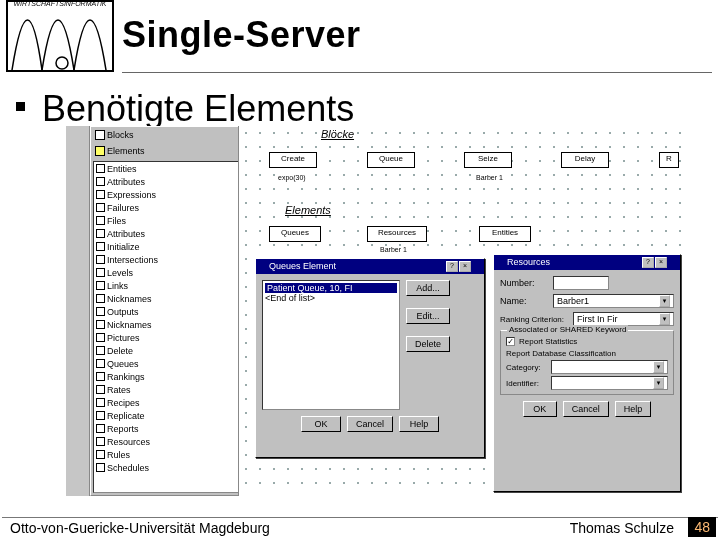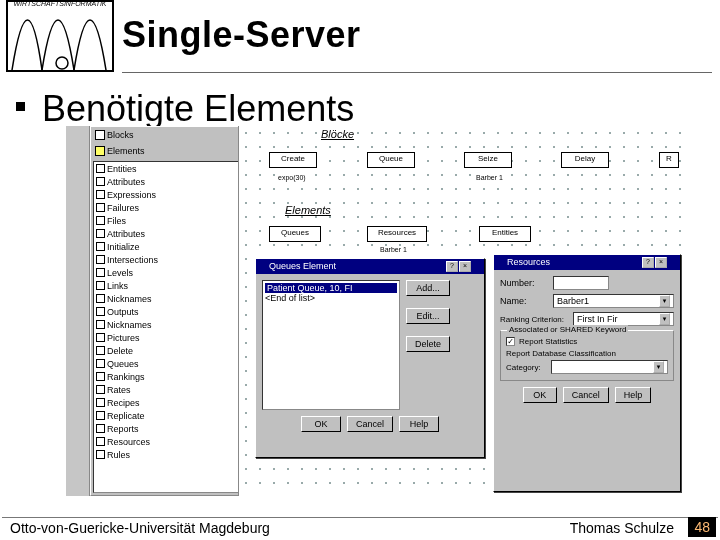--- a/index.html
+++ b/index.html
@@ -392,20 +392,24 @@
           <span>Reports</span>
         </div>
       <div class="row">
           <span class="check"></span>
           <span>Resources</span>
         </div>
       <div class="row">
           <span class="check"></span>
           <span>Rules</span>
         </div>
+      <div class="row">
+          <span class="check"></span>
+          <span>Schedules</span>
+        </div>
     </div>
   </div>
 
   <div class="canvas">
     <div class="section-label" style="left:80px;top:2px">Blöcke</div>
     <div class="block" style="left:30px;top:26px;width:48px;height:16px">Create</div>
     <div class="block" style="left:128px;top:26px;width:48px;height:16px">Queue</div>
     <div class="block" style="left:225px;top:26px;width:48px;height:16px">Seize</div>
     <div class="block" style="left:322px;top:26px;width:48px;height:16px">Delay</div>
     <div class="block" style="left:420px;top:26px;width:20px;height:16px">R</div>
@@ -480,20 +484,27 @@
             <span>Report Statistics</span>
           </div>
           <div style="font-size:8px;margin-bottom:2px">Report Database Classification</div>
           <div class="field" style="margin-bottom:2px">
             <span style="width:44px;font-size:8px">Category:</span>
             <div class="input95">
                 <span></span>
                 <span class="dd">▾</span>
               </div>
           </div>
+          <div class="field" style="margin-bottom:0">
+            <span style="width:44px;font-size:8px">Identifier:</span>
+            <div class="input95">
+                <span></span>
+                <span class="dd">▾</span>
+              </div>
+          </div>
         </div>
         <div class="btnrow">
           <div class="btn95" style="min-width:34px">OK</div>
           <div class="btn95" style="min-width:34px">Cancel</div>
           <div class="btn95" style="min-width:34px">Help</div>
         </div>
       </div>
     </div>
 
   </div>

